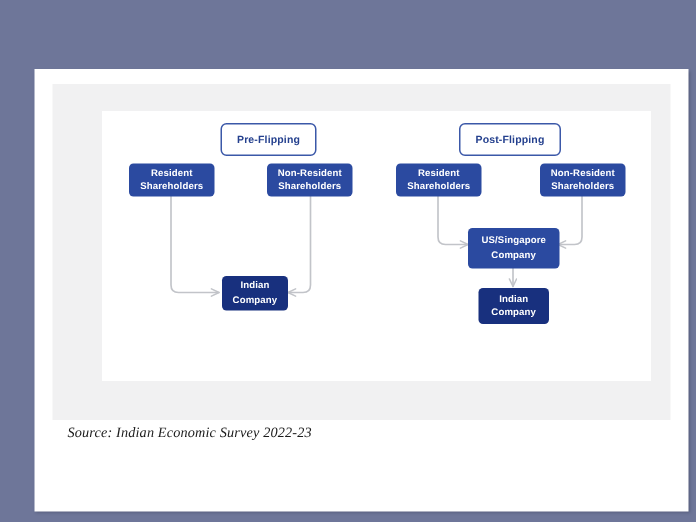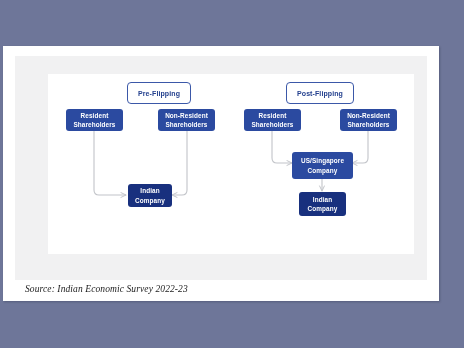--- a/index.html
+++ b/index.html
@@ -11,24 +11,24 @@
     width: 464px;
     height: 348px;
     background: #6e7699;
     font-family: "Liberation Sans", sans-serif;
     overflow: hidden;
   }
 
   
   #slide-canvas {
     position: absolute;
-    left: 3px;
+    left: 23px;
     top: 46px;
     width: 436px;
-    height: 255px;
+    height: 295px;
     background: #ffffff;
     box-shadow: 1px 1px 2px rgba(40,45,70,0.35);
   }
   #content-panel {
     position: absolute;
     left: 12px;
     top: 10px;
     width: 412px;
     height: 224px;
     background: #f1f1f2;

